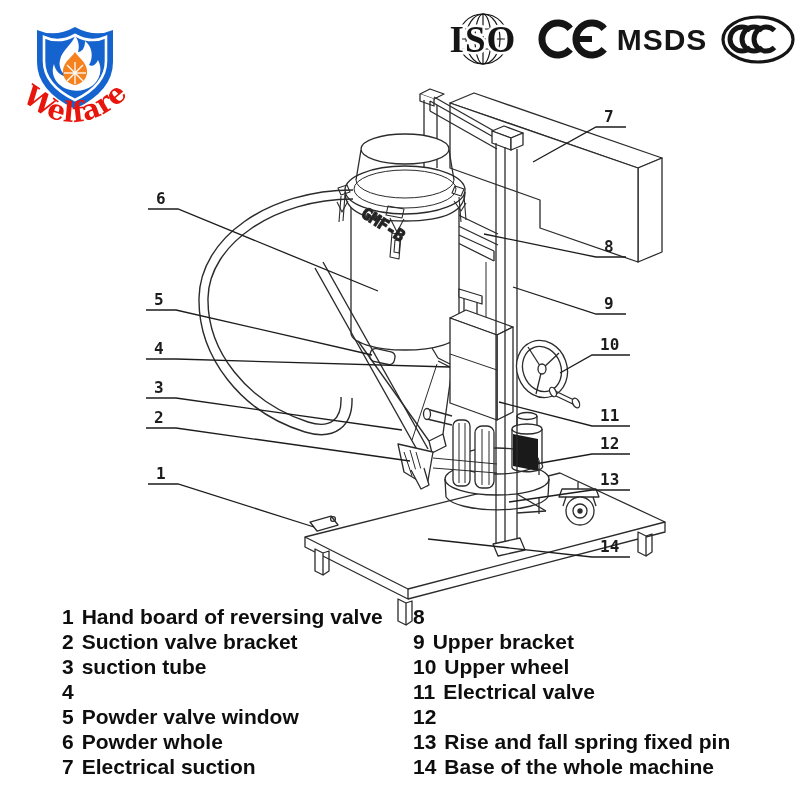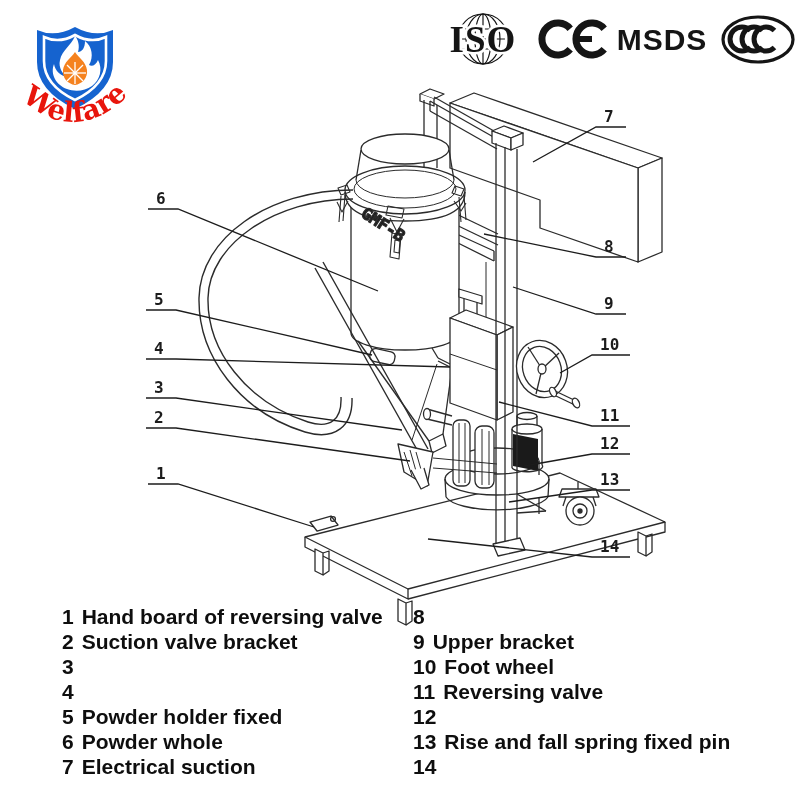--- a/index.html
+++ b/index.html
@@ -303,56 +303,58 @@
   <div class="part-row">
       <span>1</span>
       <span>Hand board of reversing valve</span>
     </div>
   <div class="part-row">
       <span>2</span>
       <span>Suction valve bracket</span>
     </div>
   <div class="part-row">
       <span>3</span>
+      <span>suction tube</span>
     </div>
   <div class="part-row">
       <span>4</span>
     </div>
   <div class="part-row">
       <span>5</span>
-      <span>Powder holder fixed</span>
+      <span>Powder valve window</span>
     </div>
   <div class="part-row">
       <span>6</span>
       <span>Powder whole</span>
     </div>
   <div class="part-row">
       <span>7</span>
       <span>Electrical suction</span>
     </div>
 </div>
 <div class="parts-col" id="parts-right">
   <div class="part-row">
       <span>8</span>
     </div>
   <div class="part-row">
       <span>9</span>
       <span>Upper bracket</span>
     </div>
   <div class="part-row">
       <span>10</span>
-      <span>Foot wheel</span>
+      <span>Upper wheel</span>
     </div>
   <div class="part-row">
       <span>11</span>
-      <span>Reversing valve</span>
+      <span>Electrical valve</span>
     </div>
   <div class="part-row">
       <span>12</span>
     </div>
   <div class="part-row">
       <span>13</span>
       <span>Rise and fall spring fixed pin</span>
     </div>
   <div class="part-row">
       <span>14</span>
+      <span>Base of the whole machine</span>
     </div>
 </div>
 
 </body></html>

